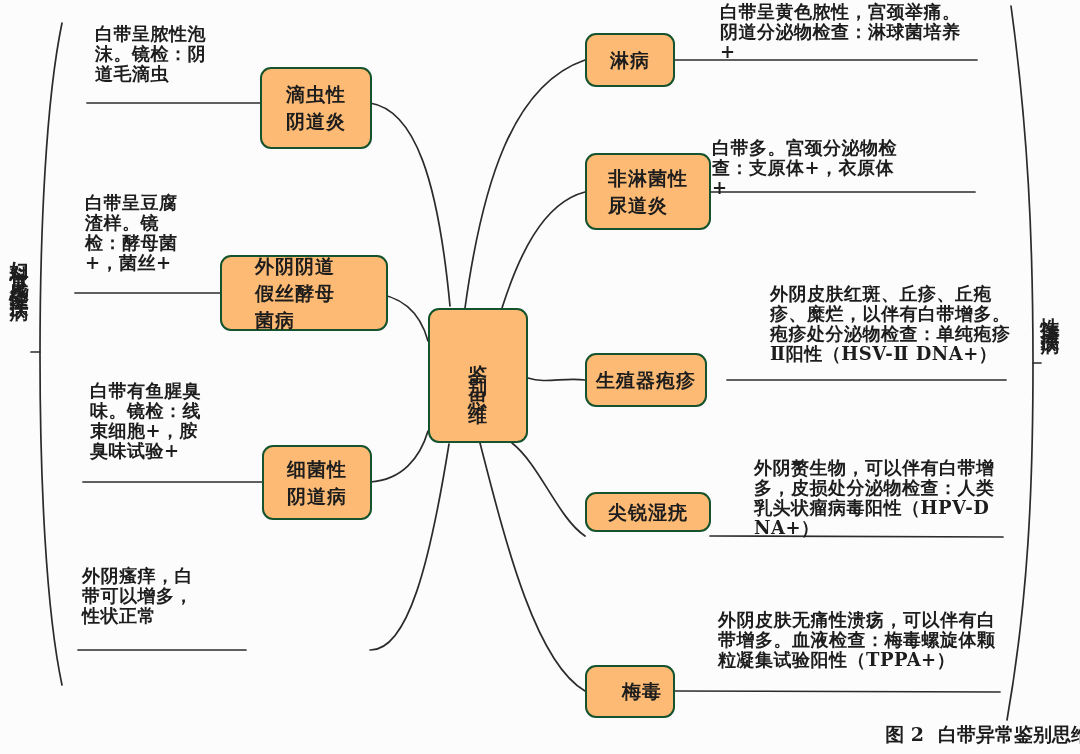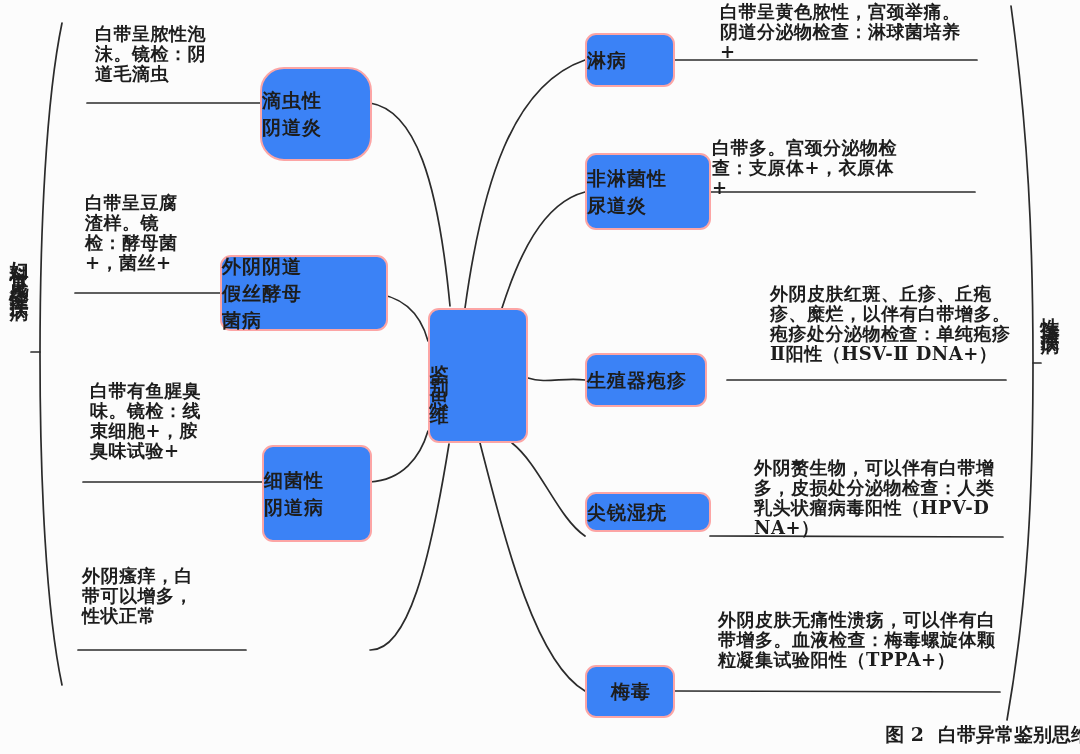--- a/index.html
+++ b/index.html
@@ -25,26 +25,26 @@
   }
   .connectors path {
     stroke: #2b2b2b;
     stroke-width: 1.7;
     fill: none;
     stroke-linecap: round;
   }
   .node {
     position: absolute;
     box-sizing: border-box;
-    border: 2px solid #fca5a5;
+    border: 2px solid #14532d;
     border-radius: 11px;
-    background: #3b82f6;
+    background: #fdba74;
     display: flex;
     align-items: center;
-    justify-content: flex-start;
+    justify-content: center;
     text-align: left;
   }
   .node .box-label {
     font-size: 19px;
     font-weight: 700;
     line-height: 27px;
     letter-spacing: 1px;
     word-break: break-all;
   }
   .node.center-node .box-label {
@@ -119,27 +119,27 @@
     <path d="M 675,691 L 1000,692"></path>
   </svg>
 
   <div class="vlabel left-group" style="left:10px; top:246px;">妇科常见感染性疾病</div>
   <div class="vlabel right-group" style="left:1041px; top:303px;">性传播疾病</div>
 
   <div class="node center-node" style="left:428px; top:308px; width:100px; height:135px;">
     <span class="box-label">鉴别思维</span>
   </div>
 
-  <div class="node" style="left:260px; top:67px; width:112px; height:94px;border-radius:24px;">
+  <div class="node" style="left:260px; top:67px; width:112px; height:82px;">
     <span class="box-label" style="width:60px;">滴虫性阴道炎</span>
   </div>
   <div class="node" style="left:220px; top:255px; width:168px; height:76px;">
     <span class="box-label" style="width:98px;">外阴阴道假丝酵母菌病</span>
   </div>
-  <div class="node" style="left:262px; top:445px; width:110px; height:97px;">
+  <div class="node" style="left:262px; top:445px; width:110px; height:75px;">
     <span class="box-label" style="width:60px;">细菌性阴道病</span>
   </div>
 
   <div class="node" style="left:585px; top:33px; width:90px; height:54px;">
     <span class="box-label">淋病</span>
   </div>
   <div class="node" style="left:585px; top:153px; width:126px; height:77px;">
     <span class="box-label" style="width:80px;">非淋菌性尿道炎</span>
   </div>
   <div class="node" style="left:585px; top:353px; width:122px; height:54px;">

